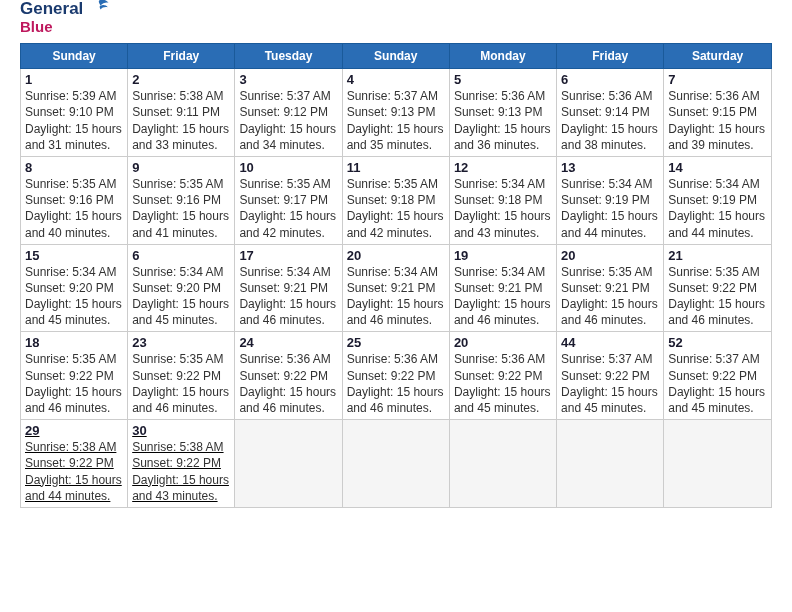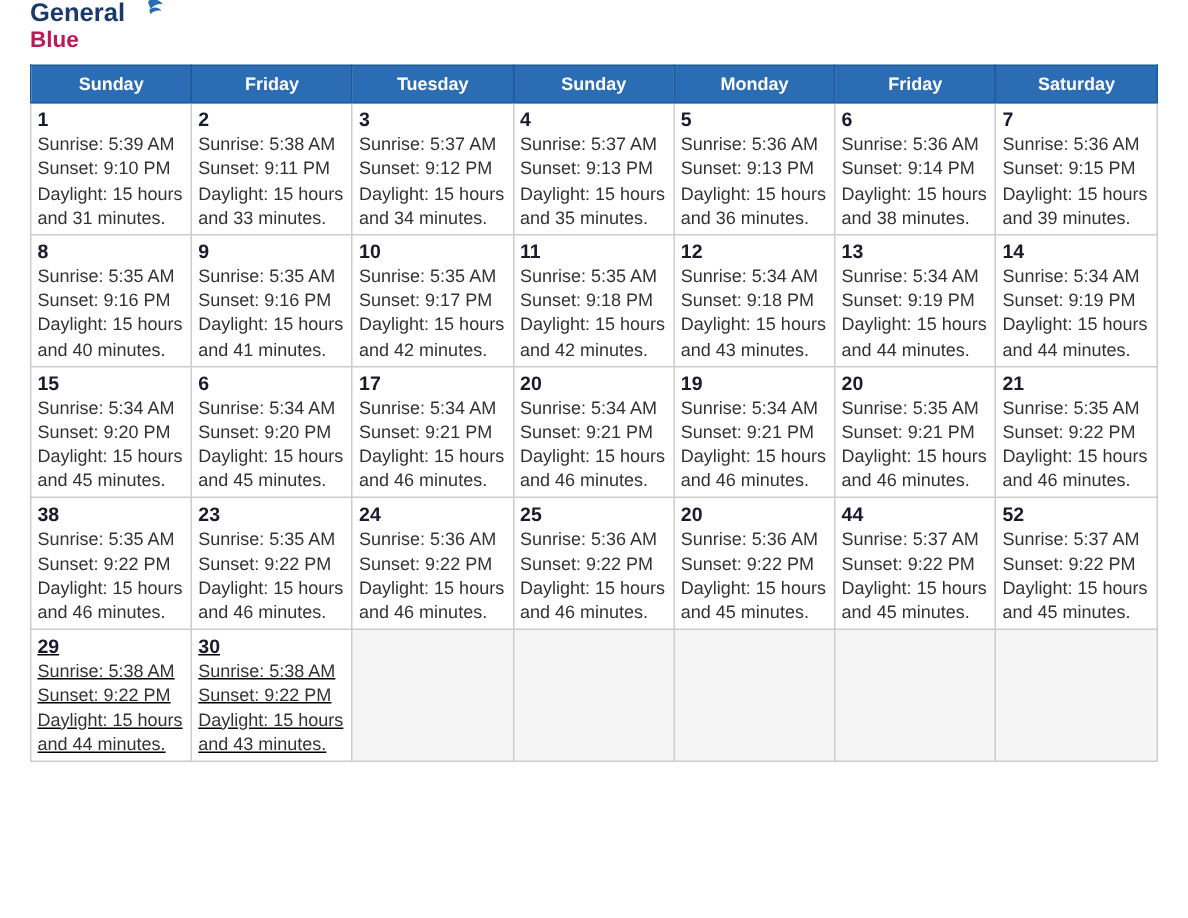--- a/index.html
+++ b/index.html
@@ -207,21 +207,21 @@
             <div class="day-num">20</div>
             <div class="day-info">Sunrise: 5:35 AM<br>Sunset: 9:21 PM<br>Daylight: 15 hours and 46 minutes.</div>
           </td>
           <td>
             <div class="day-num">21</div>
             <div class="day-info">Sunrise: 5:35 AM<br>Sunset: 9:22 PM<br>Daylight: 15 hours and 46 minutes.</div>
           </td>
         </tr>
         <tr>
           <td>
-            <div class="day-num">38</div>
+            <div class="day-num">18</div>
             <div class="day-info">Sunrise: 5:35 AM<br>Sunset: 9:22 PM<br>Daylight: 15 hours and 46 minutes.</div>
           </td>
           <td>
             <div class="day-num">23</div>
             <div class="day-info">Sunrise: 5:35 AM<br>Sunset: 9:22 PM<br>Daylight: 15 hours and 46 minutes.</div>
           </td>
           <td>
             <div class="day-num">24</div>
             <div class="day-info">Sunrise: 5:36 AM<br>Sunset: 9:22 PM<br>Daylight: 15 hours and 46 minutes.</div>
           </td>

